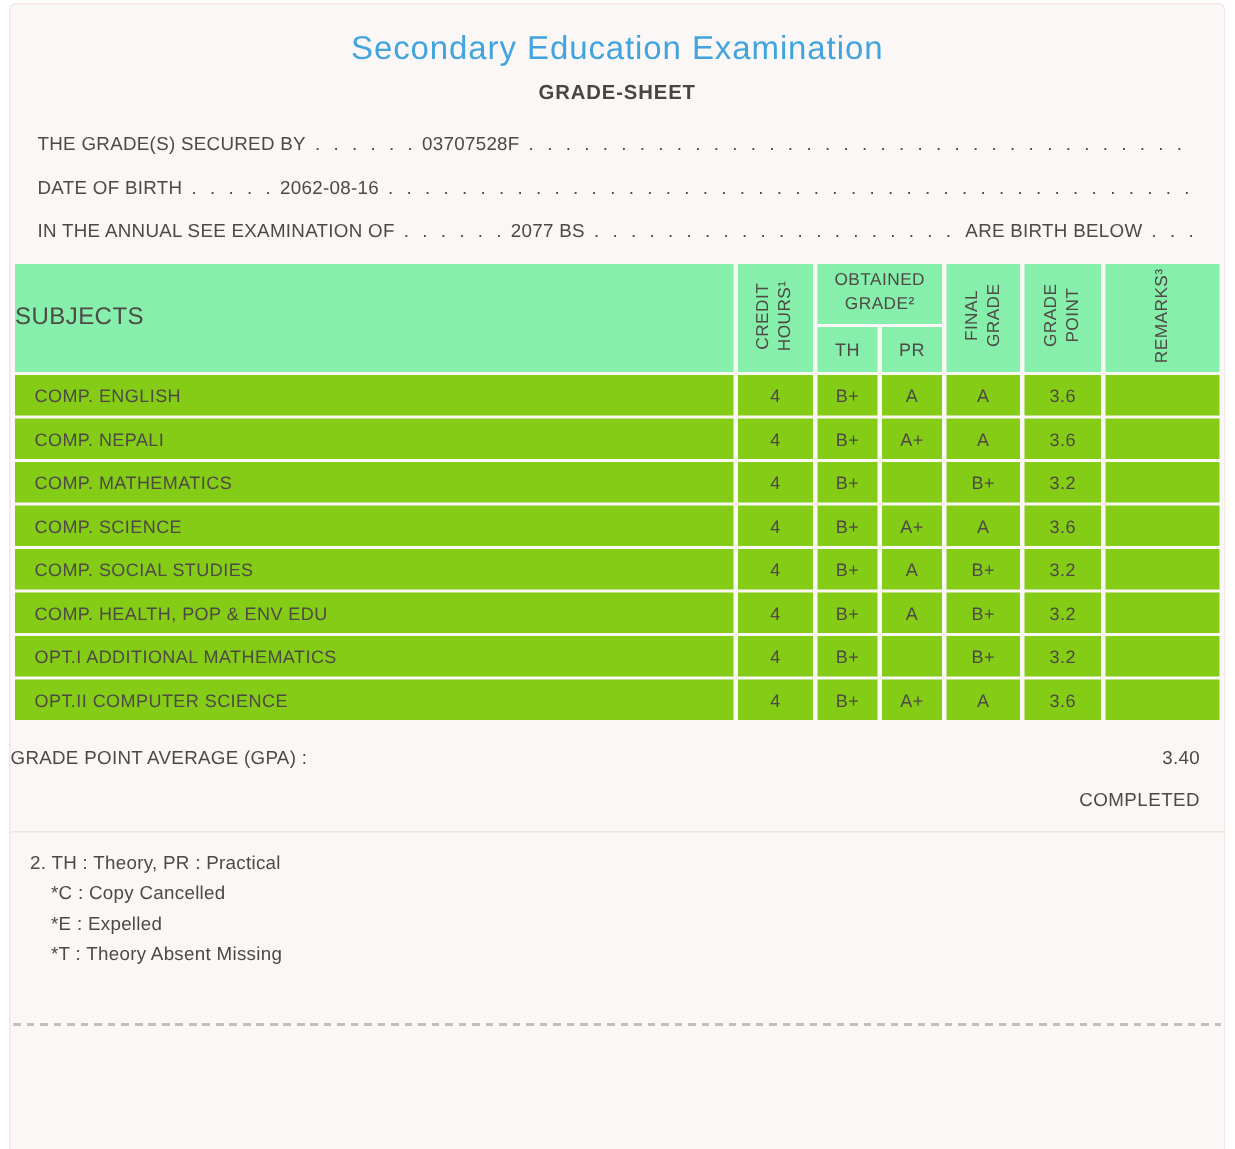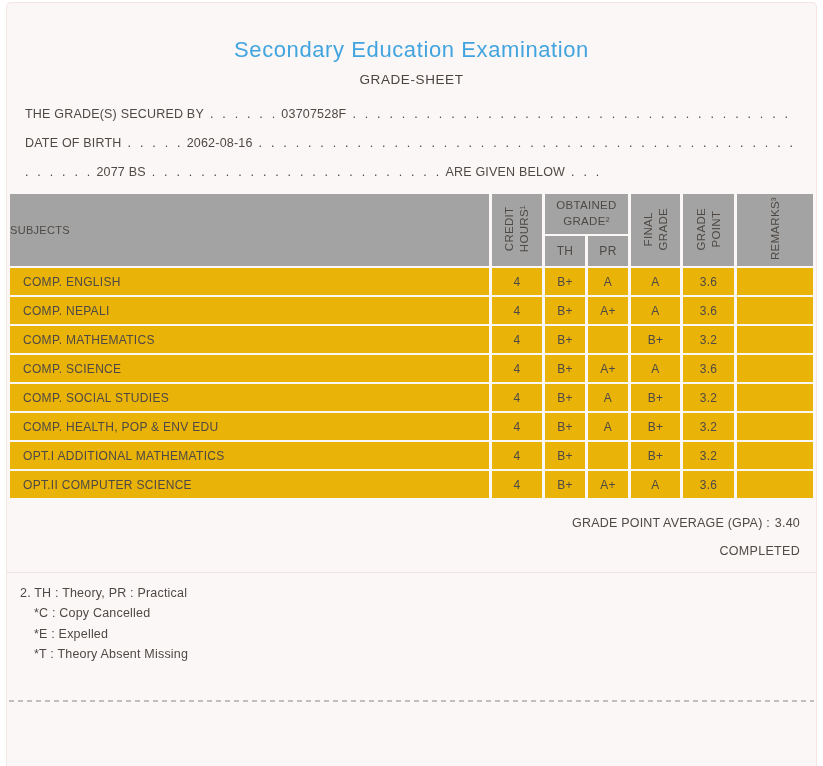--- a/index.html
+++ b/index.html
@@ -14,32 +14,32 @@
     box-sizing: border-box;
     margin: 2px 6px 0 6px;
     height: 764px;
     background: #fbf7f6;
     border: 1px solid #f2e5e3;
     border-bottom: none;
     border-radius: 5px 5px 0 0;
     overflow: hidden;
   }
   .title {
-    margin: 34px 0 0 0;
+    margin: 16px 0 0 0;
     text-align: center;
     font-size: 22px;
     font-weight: 400;
     letter-spacing: 0.6px;
     color: #42a4df;
   }
   .subtitle {
     margin: 9px 0 0 0;
     text-align: center;
     font-size: 13.5px;
-    font-weight: 400;
+    font-weight: 700;
     letter-spacing: 0.6px;
     color: #4a4541;
   }
   .info { margin-top: 12px; padding: 0 20px 0 18px; }
   .info-line {
     display: flex;
     align-items: center;
     column-gap: 6px;
     height: 29px;
     font-size: 12.5px;
@@ -59,57 +59,57 @@
     table-layout: fixed;
     font-size: 12px;
   }
   table.grades th, table.grades td {
     font-weight: 400;
     color: #4e4945;
     padding: 0;
     letter-spacing: 0.3px;
   }
   thead th {
-    background: #a3a3a3;
+    background: #86efac;
     text-align: center;
     vertical-align: middle;
     font-size: 11.5px;
   }
   th.subjects-hd {
     text-align: left;
     padding-left: 13px;
-    font-size: 11px;
+    font-size: 16px;
   }
   .hd-main { height: 40px; }
   .hd-sub th { height: 30px; font-size: 12px; margin-top: 24px; }
   .vert {
     display: inline-block;
     writing-mode: vertical-rl;
     transform: rotate(180deg);
     white-space: pre-line;
     line-height: 1.3;
     max-height: 70px;
     text-align: center;
   }
   .two-line { white-space: pre-line; line-height: 1.35; display: inline-block; }
   tbody td {
-    background: #eab308;
+    background: #84cc16;
     height: 27px;
     text-align: center;
   }
   tbody td.subject-cell {
     text-align: left;
     padding-left: 13px;
   }
 
   .gpa-line {
     margin: 16px 16px 0 0;
     display: flex;
-    justify-content: flex-end;
-    column-gap: 5px;
+    justify-content: space-between;
+    column-gap: 18px;
     font-size: 12.5px;
     letter-spacing: 0.2px;
   }
   .status-line {
     margin: 14px 16px 12px 0;
     text-align: right;
     font-size: 12.5px;
     letter-spacing: 0.3px;
   }
   .divider {
@@ -145,24 +145,25 @@
       <span class="seg">03707528F</span>
       <span class="dots dots-fill">. . . . . . . . . . . . . . . . . . . . . . . . . . . . . . . . . . . . . . . .</span>
     </div>
     <div class="info-line">
       <span class="seg">DATE OF BIRTH</span>
       <span class="seg dots">. . . . .</span>
       <span class="seg">2062-08-16</span>
       <span class="dots dots-fill">. . . . . . . . . . . . . . . . . . . . . . . . . . . . . . . . . . . . . . . . . . . . . .</span>
     </div>
     <div class="info-line">
+      <span class="seg">IN THE ANNUAL SEE EXAMINATION OF</span>
       <span class="seg dots">. . . . . .</span>
       <span class="seg">2077 BS</span>
       <span class="dots dots-fill">. . . . . . . . . . . . . . . . . . . . . . . .</span>
-      <span class="seg">ARE GIVEN BELOW</span>
+      <span class="seg">ARE BIRTH BELOW</span>
       <span class="seg dots">. . .</span>
     </div>
   </div>
 
   <table class="grades">
     <colgroup>
       <col style="width:auto">
         <col style="width:50px">
         <col style="width:40px">
         <col style="width:40px">

